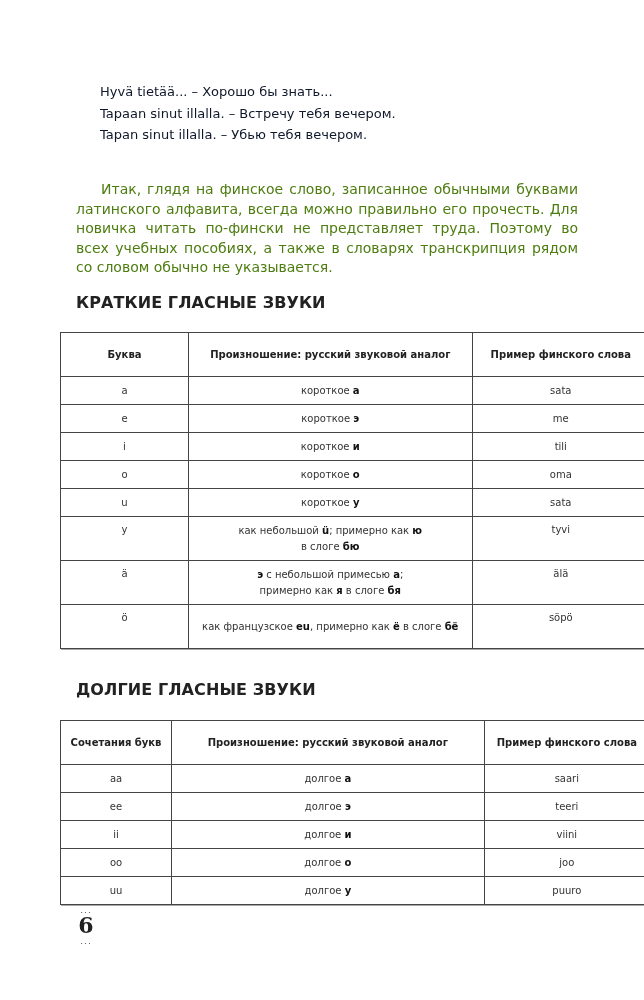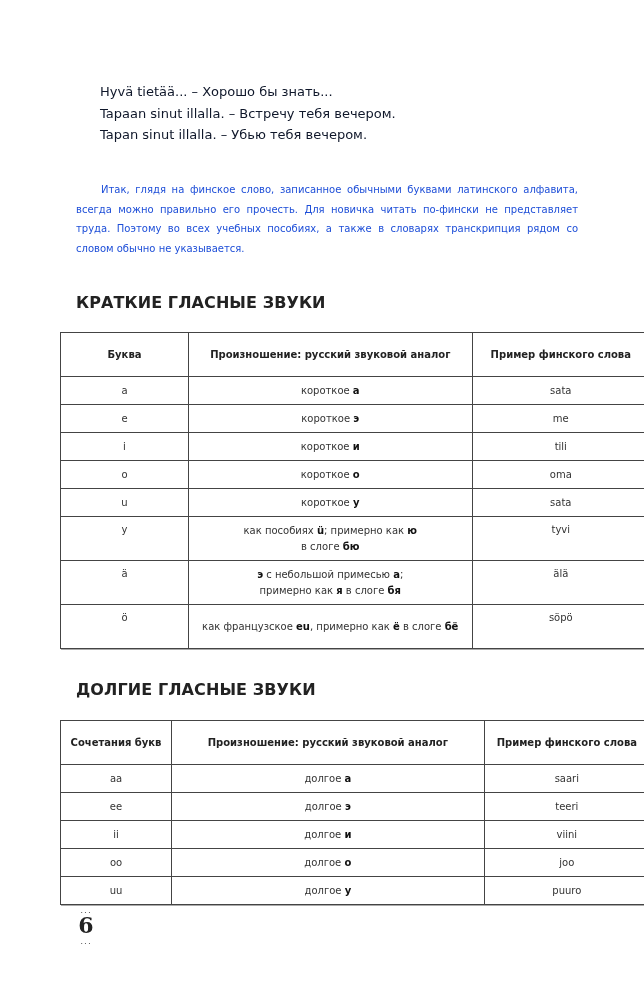--- a/index.html
+++ b/index.html
@@ -8,22 +8,22 @@
       font-family: "DejaVu Sans", sans-serif; color: #2a2a2a;
     }
     .page { position: absolute; left: 0; top: 0; width: 644px; height: 1000px; }
     .phrases {
       position: absolute; left: 100px; top: 81px;
       font-size: 13px; line-height: 21.5px; color: #0f172a;
     }
     .phrases div { white-space: nowrap; }
     .para {
       position: absolute; left: 76px; top: 180px; width: 502px;
-      font-size: 10px; line-height: 19.5px; text-align: justify;
-      text-indent: 25px; color: #1d4ed8;
+      font-size: 14px; line-height: 19.5px; text-align: justify;
+      text-indent: 25px; color: #4d7c0f;
     }
     .section-title {
       position: absolute; left: 76px; font-size: 16px; font-weight: bold;
       letter-spacing: 0.1px; color: #222;
     }
     #title1 { top: 293px; }
     #title2 { top: 680px; }
     table {
       position: absolute; left: 60px; width: 590px;
       border-collapse: collapse; font-size: 10px; color: #333;
@@ -109,21 +109,21 @@
         <td><span>короткое </span><b>о</b></td>
         <td>oma</td>
       </tr>
       <tr class="short">
         <td>u</td>
         <td><span>короткое </span><b>у</b></td>
         <td>sata</td>
       </tr>
       <tr class="tall">
         <td class="top">y</td>
-        <td><span>как пособиях </span><b>ü</b><span>; примерно как </span><b>ю</b><br><span> в слоге </span><b>бю</b></td>
+        <td><span>как небольшой </span><b>ü</b><span>; примерно как </span><b>ю</b><br><span> в слоге </span><b>бю</b></td>
         <td class="top">tyvi</td>
       </tr>
       <tr class="tall">
         <td class="top">ä</td>
         <td><b>э</b><span> с небольшой примесью </span><b>а</b><span>;</span><br><span>примерно как </span><b>я</b><span> в слоге </span><b>бя</b></td>
         <td class="top">älä</td>
       </tr>
       <tr class="tall">
         <td class="top">ö</td>
         <td><span>как французское </span><b>eu</b><span>, примерно как </span><b>ё</b><span> в слоге </span><b>бё</b></td>

